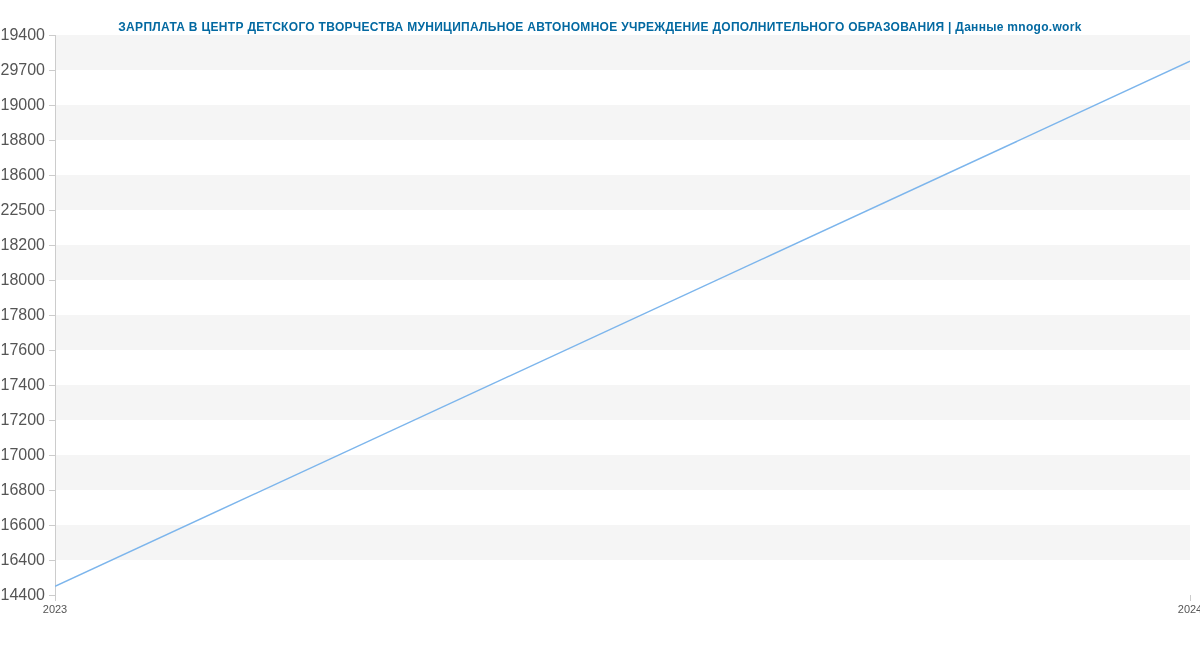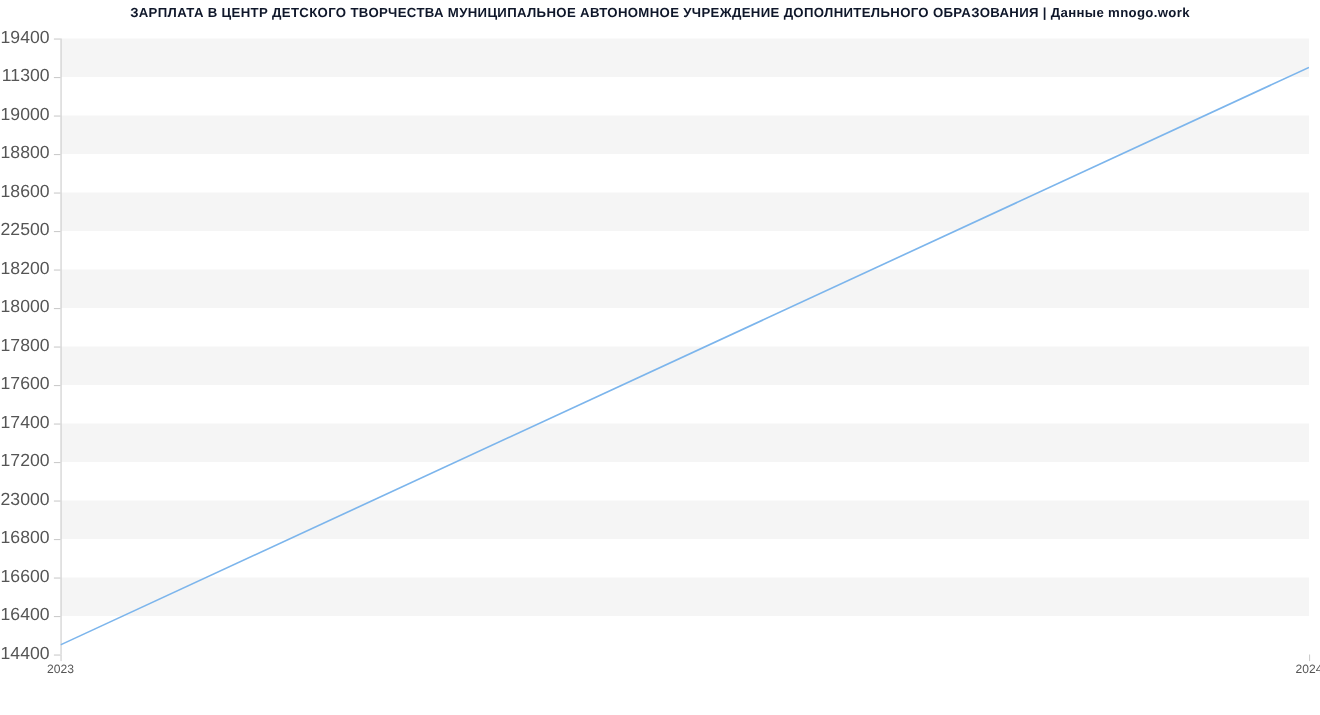--- a/index.html
+++ b/index.html
@@ -7,22 +7,22 @@
       width: 1200px;
       height: 650px;
       background: #ffffff;
       font-family: Verdana, Geneva, sans-serif;
       position: relative;
     }
     .title {
       text-align: center;
       font-size: 12px;
       font-weight: bold;
-      color: #0f172a;
-      padding-top: 4px;
+      color: #0369a1;
+      padding-top: 20px;
       letter-spacing: 0.3px;
     }
     .plot-container {
       position: absolute;
       left: 55px;
       top: 35px;
       width: 1135px;
       height: 560px;
     }
     .plot-area {
@@ -105,21 +105,21 @@
       <div class="y-axis-line"></div>
       <div class="y-tick" style="top: 560px;"></div>
       <div class="y-label" style="top: 560px;">14400</div>
       <div class="y-tick" style="top: 525px;"></div>
       <div class="y-label" style="top: 525px;">16400</div>
       <div class="y-tick" style="top: 490px;"></div>
       <div class="y-label" style="top: 490px;">16600</div>
       <div class="y-tick" style="top: 455px;"></div>
       <div class="y-label" style="top: 455px; margin-left: 16px;">16800</div>
       <div class="y-tick" style="top: 420px;"></div>
-      <div class="y-label" style="top: 420px;">23000</div>
+      <div class="y-label" style="top: 420px;">17000</div>
       <div class="y-tick" style="top: 385px;"></div>
       <div class="y-label" style="top: 385px; margin-left: 40px;">17200</div>
       <div class="y-tick" style="top: 350px;"></div>
       <div class="y-label" style="top: 350px;">17400</div>
       <div class="y-tick" style="top: 315px;"></div>
       <div class="y-label" style="top: 315px;">17600</div>
       <div class="y-tick" style="top: 280px;"></div>
       <div class="y-label" style="top: 280px;">17800</div>
       <div class="y-tick" style="top: 245px;"></div>
       <div class="y-label" style="top: 245px;">18000</div>
@@ -127,21 +127,21 @@
       <div class="y-label" style="top: 210px; margin-left: 31px;">18200</div>
       <div class="y-tick" style="top: 175px;"></div>
       <div class="y-label" style="top: 175px;">22500</div>
       <div class="y-tick" style="top: 140px;"></div>
       <div class="y-label" style="top: 140px;">18600</div>
       <div class="y-tick" style="top: 105px;"></div>
       <div class="y-label" style="top: 105px;">18800</div>
       <div class="y-tick" style="top: 70px;"></div>
       <div class="y-label" style="top: 70px;">19000</div>
       <div class="y-tick" style="top: 35px;"></div>
-      <div class="y-label" style="top: 35px;">11300</div>
+      <div class="y-label" style="top: 35px;">29700</div>
       <div class="y-tick" style="top: 0px;"></div>
       <div class="y-label" style="top: 0px;">19400</div>
       <div class="x-tick" style="left: 0px;"></div>
       <div class="x-label" style="left: 0px;">2023</div>
       <div class="x-tick" style="left: 1135px;"></div>
       <div class="x-label" style="left: 1135px;">2024</div>
       <svg class="data-line" width="1135" height="560" viewBox="0 0 1135 560" preserveAspectRatio="none">
         <path d="M0 551.25 L1135 26.25" stroke="#7cb5ec" stroke-width="1.5" fill="none"></path>
       </svg>
     </div>

